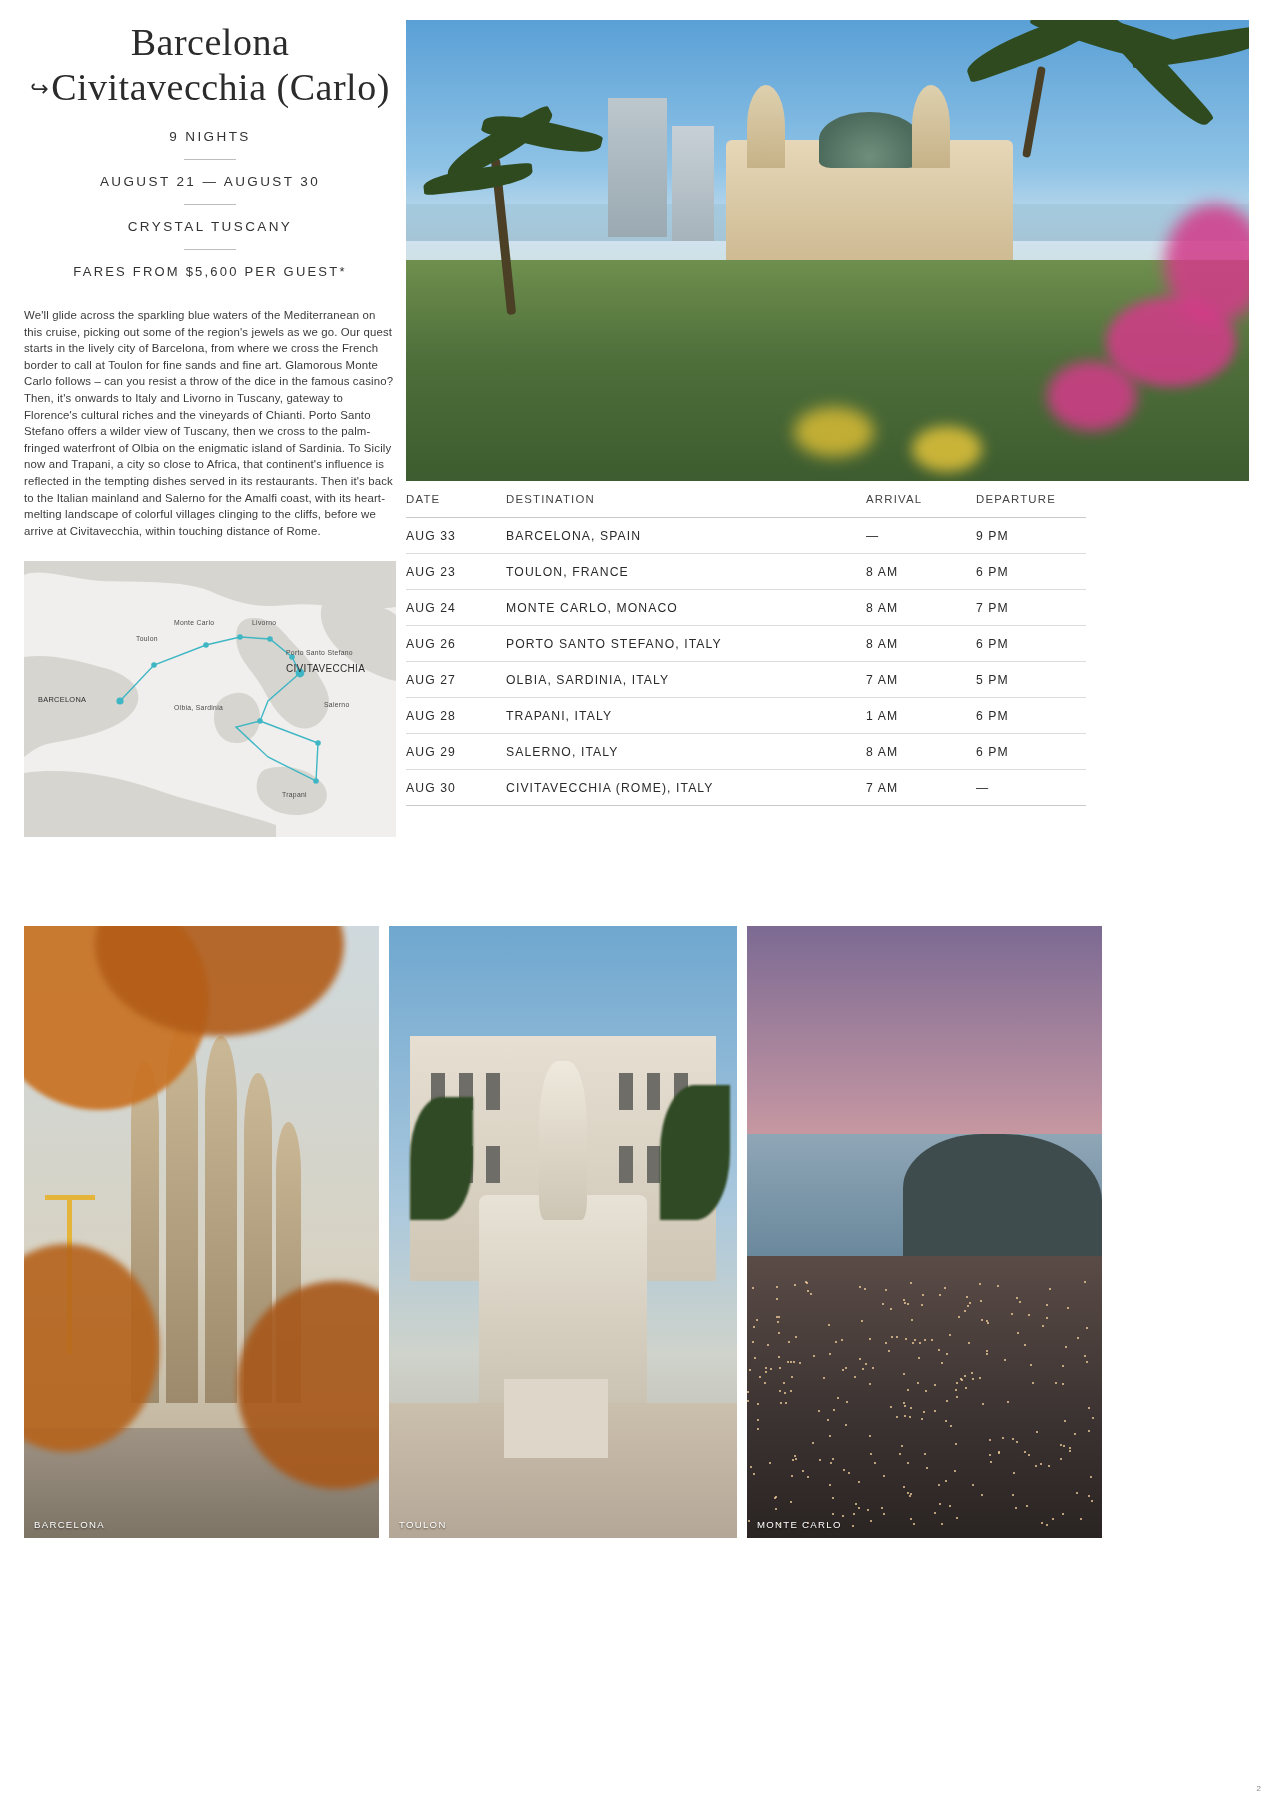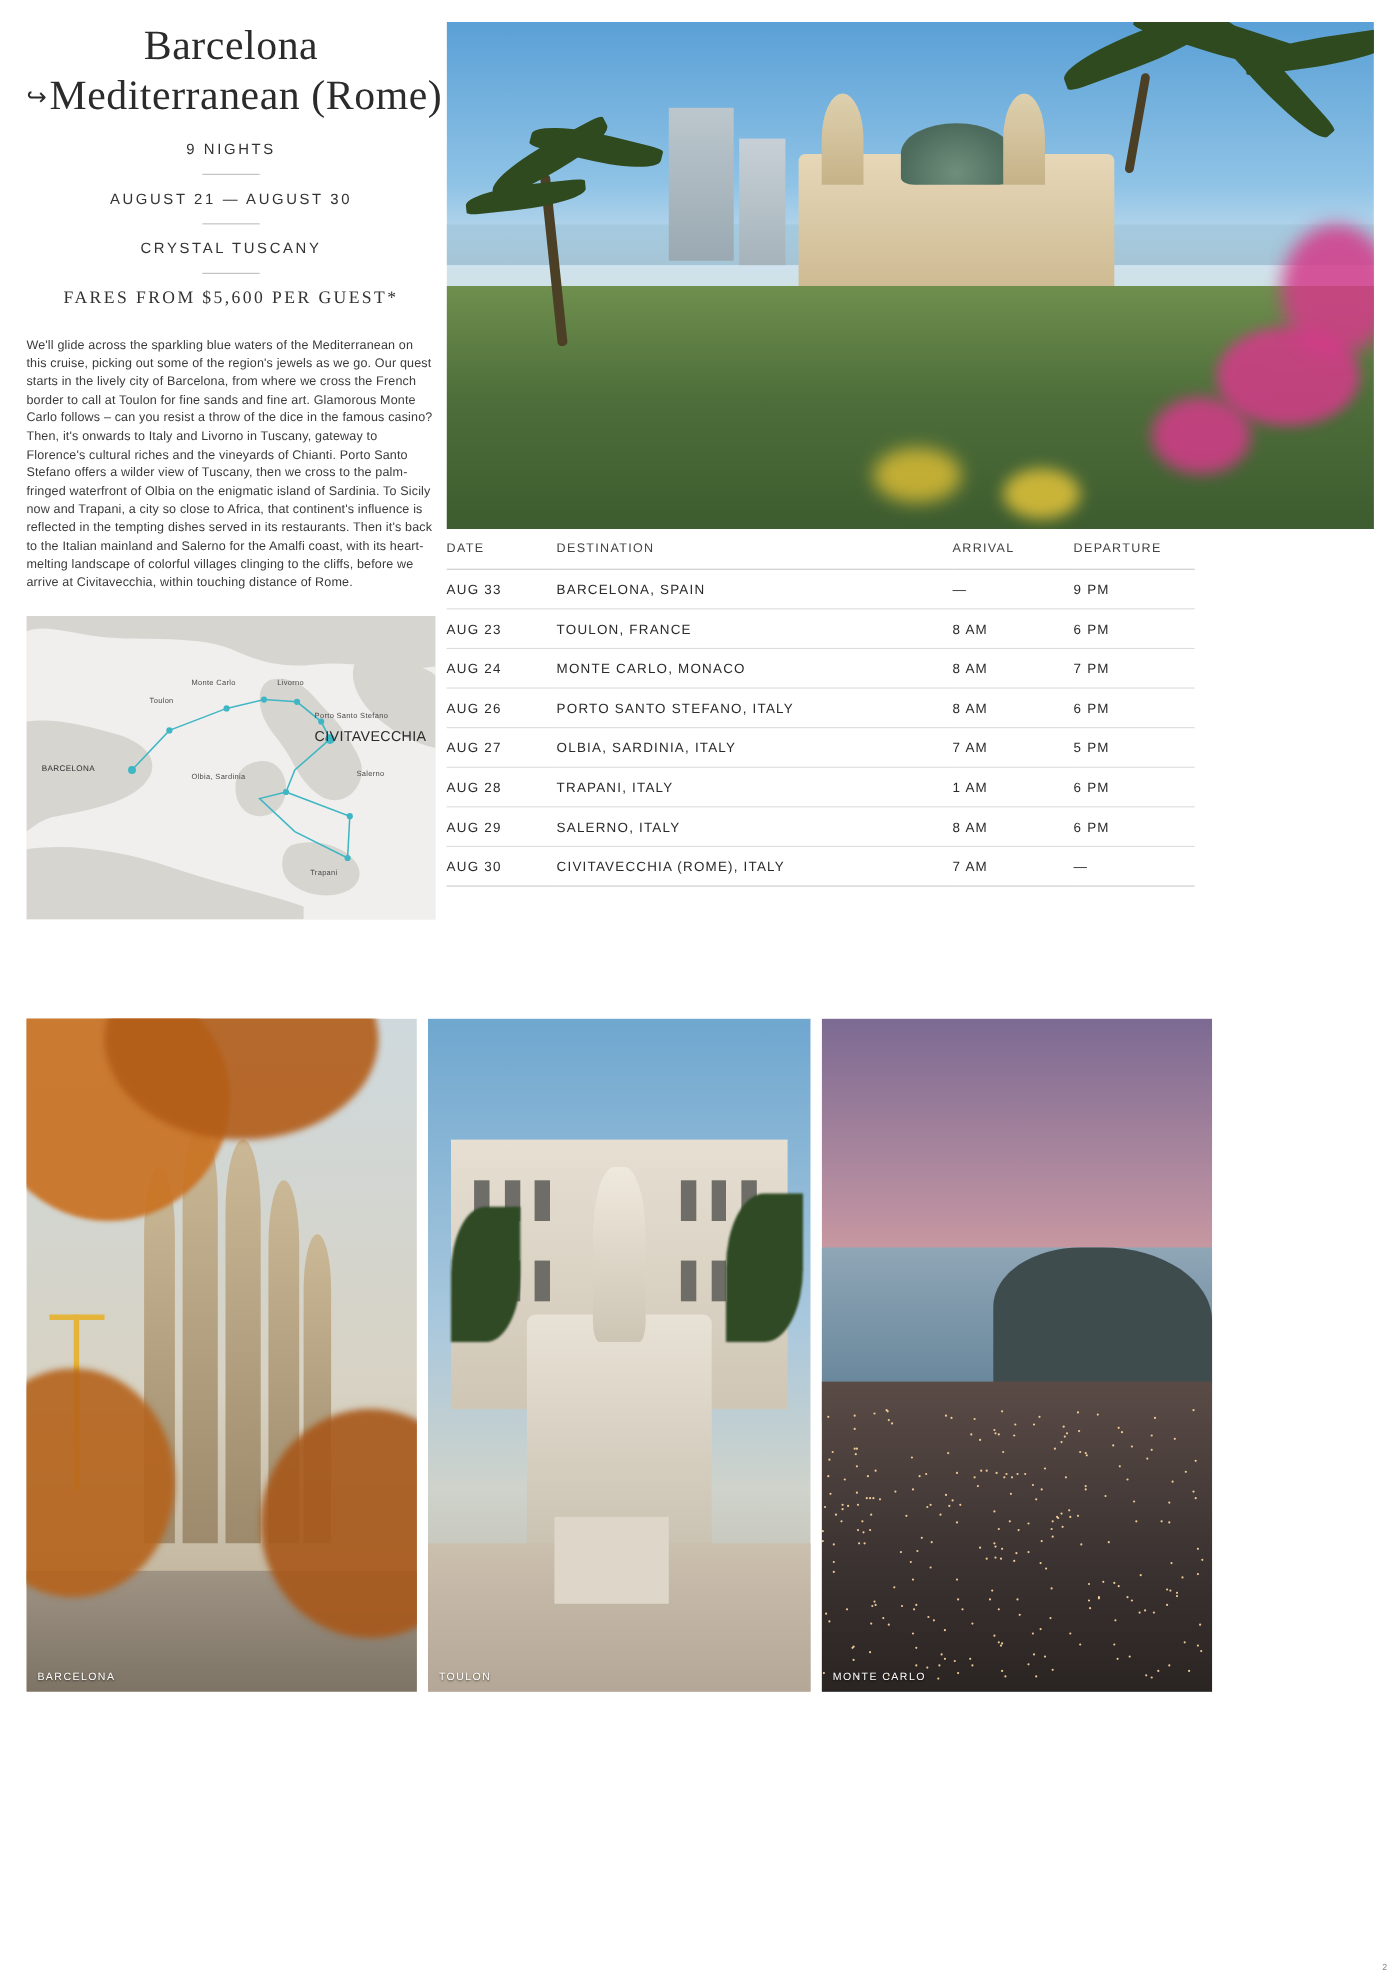--- a/index.html
+++ b/index.html
@@ -68,23 +68,22 @@
     padding: 0;
     line-height: 18px;
   }
   .meta-rule {
     width: 52px;
     height: 1px;
     background: #bdbdbd;
     margin: 13px auto 13px auto;
   }
   .meta-fares {
-    font-size: 16px;
+    font-size: 13px;
     letter-spacing: 2.2px;
-    font-family: Liberation Serif, serif;
   }
 
   
   .body-copy {
     margin-top: 26px;
     font-size: 11.4px;
     line-height: 16.6px;
     letter-spacing: 0.15px;
     color: #3a3a3a;
     text-align: left;
@@ -232,21 +231,21 @@
 </head>
 <body>
 
 <div class="page">
 
   <div class="left-col">
 
     <div class="title-block">
       <div class="title-line1">Barcelona</div>
       <div class="title-line2">
-        <span class="arrow-glyph">↪</span><span>Mediterranean (Rome)</span>
+        <span class="arrow-glyph">↪</span><span>Civitavecchia (Carlo)</span>
       </div>
     </div>
 
     <div class="meta">
       <div class="meta-row">9 NIGHTS</div>
       <div class="meta-rule"></div>
       <div class="meta-row">AUGUST 21 — AUGUST 30</div>
       <div class="meta-rule"></div>
       <div class="meta-row">CRYSTAL TUSCANY</div>
       <div class="meta-rule"></div>
@@ -284,21 +283,21 @@
           <circle cx="236" cy="160" r="2.8"></circle>
           <circle cx="294" cy="182" r="2.8"></circle>
           <circle cx="292" cy="220" r="2.8"></circle>
         </g>
       </svg>
       <div id="map-labels" style="position:absolute;inset:0;">
           <div style="position: absolute; left: 150px; top: 58px; font-size: 6.8px; letter-spacing: 0.3px; color: rgb(74, 74, 74); white-space: nowrap;">Monte Carlo</div>
           <div style="position: absolute; left: 228px; top: 58px; font-size: 6.8px; letter-spacing: 0.3px; color: rgb(74, 74, 74); white-space: nowrap;">Livorno</div>
           <div style="position: absolute; left: 112px; top: 74px; font-size: 6.8px; letter-spacing: 0.3px; color: rgb(74, 74, 74); white-space: nowrap;">Toulon</div>
           <div style="position: absolute; left: 262px; top: 88px; font-size: 6.8px; letter-spacing: 0.3px; color: rgb(74, 74, 74); white-space: nowrap;">Porto Santo Stefano</div>
-          <div style="position: absolute; left: 262px; top: 102px; font-size: 13px; letter-spacing: 0.3px; color: rgb(43, 43, 43); white-space: nowrap;">CIVITAVECCHIA</div>
+          <div style="position: absolute; left: 262px; top: 102px; font-size: 10px; letter-spacing: 0.3px; color: rgb(43, 43, 43); white-space: nowrap;">CIVITAVECCHIA</div>
           <div style="position: absolute; left: 14px; top: 134px; font-size: 7.4px; letter-spacing: 0.3px; color: rgb(43, 43, 43); white-space: nowrap;">BARCELONA</div>
           <div style="position: absolute; left: 150px; top: 143px; font-size: 6.8px; letter-spacing: 0.3px; color: rgb(74, 74, 74); white-space: nowrap;">Olbia, Sardinia</div>
           <div style="position: absolute; left: 300px; top: 140px; font-size: 6.8px; letter-spacing: 0.3px; color: rgb(74, 74, 74); white-space: nowrap;">Salerno</div>
           <div style="position: absolute; left: 258px; top: 230px; font-size: 6.8px; letter-spacing: 0.3px; color: rgb(74, 74, 74); white-space: nowrap;">Trapani</div>
         </div>
     </div>
   </div>
 
   <div class="hero">
     <div class="scene">

